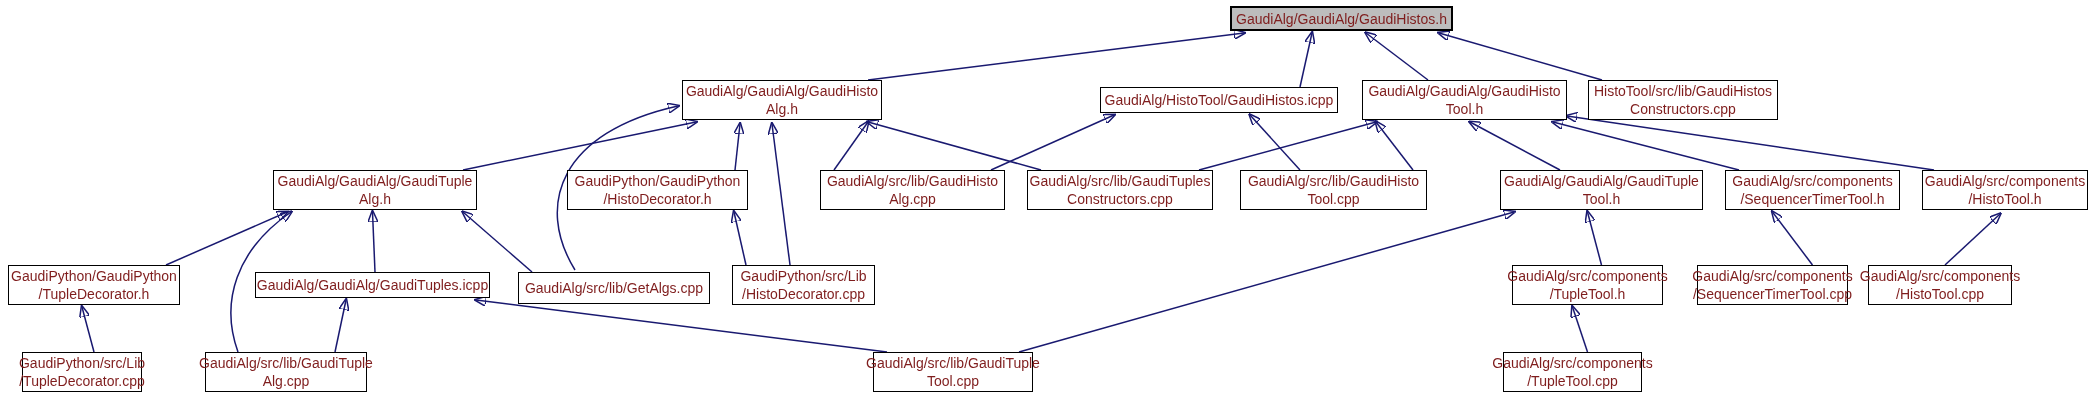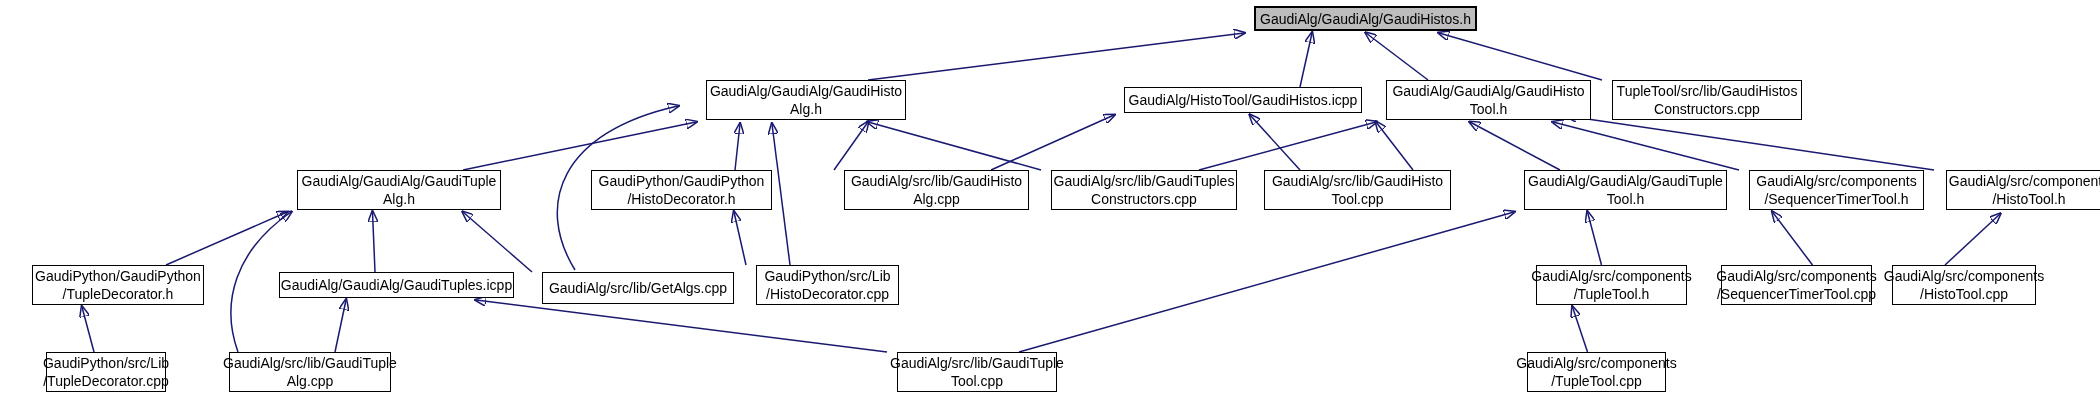--- a/index.html
+++ b/index.html
@@ -11,26 +11,25 @@
     overflow:hidden;
   }
   .edges{position:absolute;left:0;top:0;width:2100px;height:400px;}
   .edges path{fill:none;stroke:#191970;stroke-width:1.5px;}
   .node{
     position:absolute;
     display:flex;align-items:center;justify-content:center;
     box-sizing:border-box;
     border:1.4px solid #000000;
     background:#ffffff;
-    color:#000000;
+    color:#7f1d1d;
     font-size:14px;line-height:18px;
     text-align:center;
     white-space:pre-line;
     cursor:pointer;
-    margin-left:24px;
   }
   .node.root{
     background:#bdbdbd;
     border:2px solid #000000;
     cursor:default;
   }
 </style>
 </head>
 <body>
 
@@ -74,21 +73,21 @@
         <path d="M 1587.5,352 L 1572.5,307" marker-end="url(#arrow)"></path>
       </g>
   </svg>
   <div id="node-layer">
       <div class="node root" style="left: 1230px; top: 6px; width: 223px; height: 25px;">GaudiAlg/GaudiAlg/GaudiHistos.h</div>
       <div class="node" style="left: 682px; top: 80px; width: 200px; height: 40px;">GaudiAlg/GaudiAlg/GaudiHisto
 Alg.h</div>
       <div class="node" style="left: 1100px; top: 87px; width: 238px; height: 26px;">GaudiAlg/HistoTool/GaudiHistos.icpp</div>
       <div class="node" style="left: 1362px; top: 80px; width: 205px; height: 40px;">GaudiAlg/GaudiAlg/GaudiHisto
 Tool.h</div>
-      <div class="node" style="left: 1588px; top: 80px; width: 190px; height: 40px;">TupleTool/src/lib/GaudiHistos
+      <div class="node" style="left: 1588px; top: 80px; width: 190px; height: 40px;">HistoTool/src/lib/GaudiHistos
 Constructors.cpp</div>
       <div class="node" style="left: 273px; top: 170px; width: 204px; height: 40px;">GaudiAlg/GaudiAlg/GaudiTuple
 Alg.h</div>
       <div class="node" style="left: 567px; top: 170px; width: 181px; height: 40px;">GaudiPython/GaudiPython
 /HistoDecorator.h</div>
       <div class="node" style="left: 820px; top: 170px; width: 185px; height: 40px;">GaudiAlg/src/lib/GaudiHisto
 Alg.cpp</div>
       <div class="node" style="left: 1027px; top: 170px; width: 186px; height: 40px;">GaudiAlg/src/lib/GaudiTuples
 Constructors.cpp</div>
       <div class="node" style="left: 1240px; top: 170px; width: 187px; height: 40px;">GaudiAlg/src/lib/GaudiHisto

